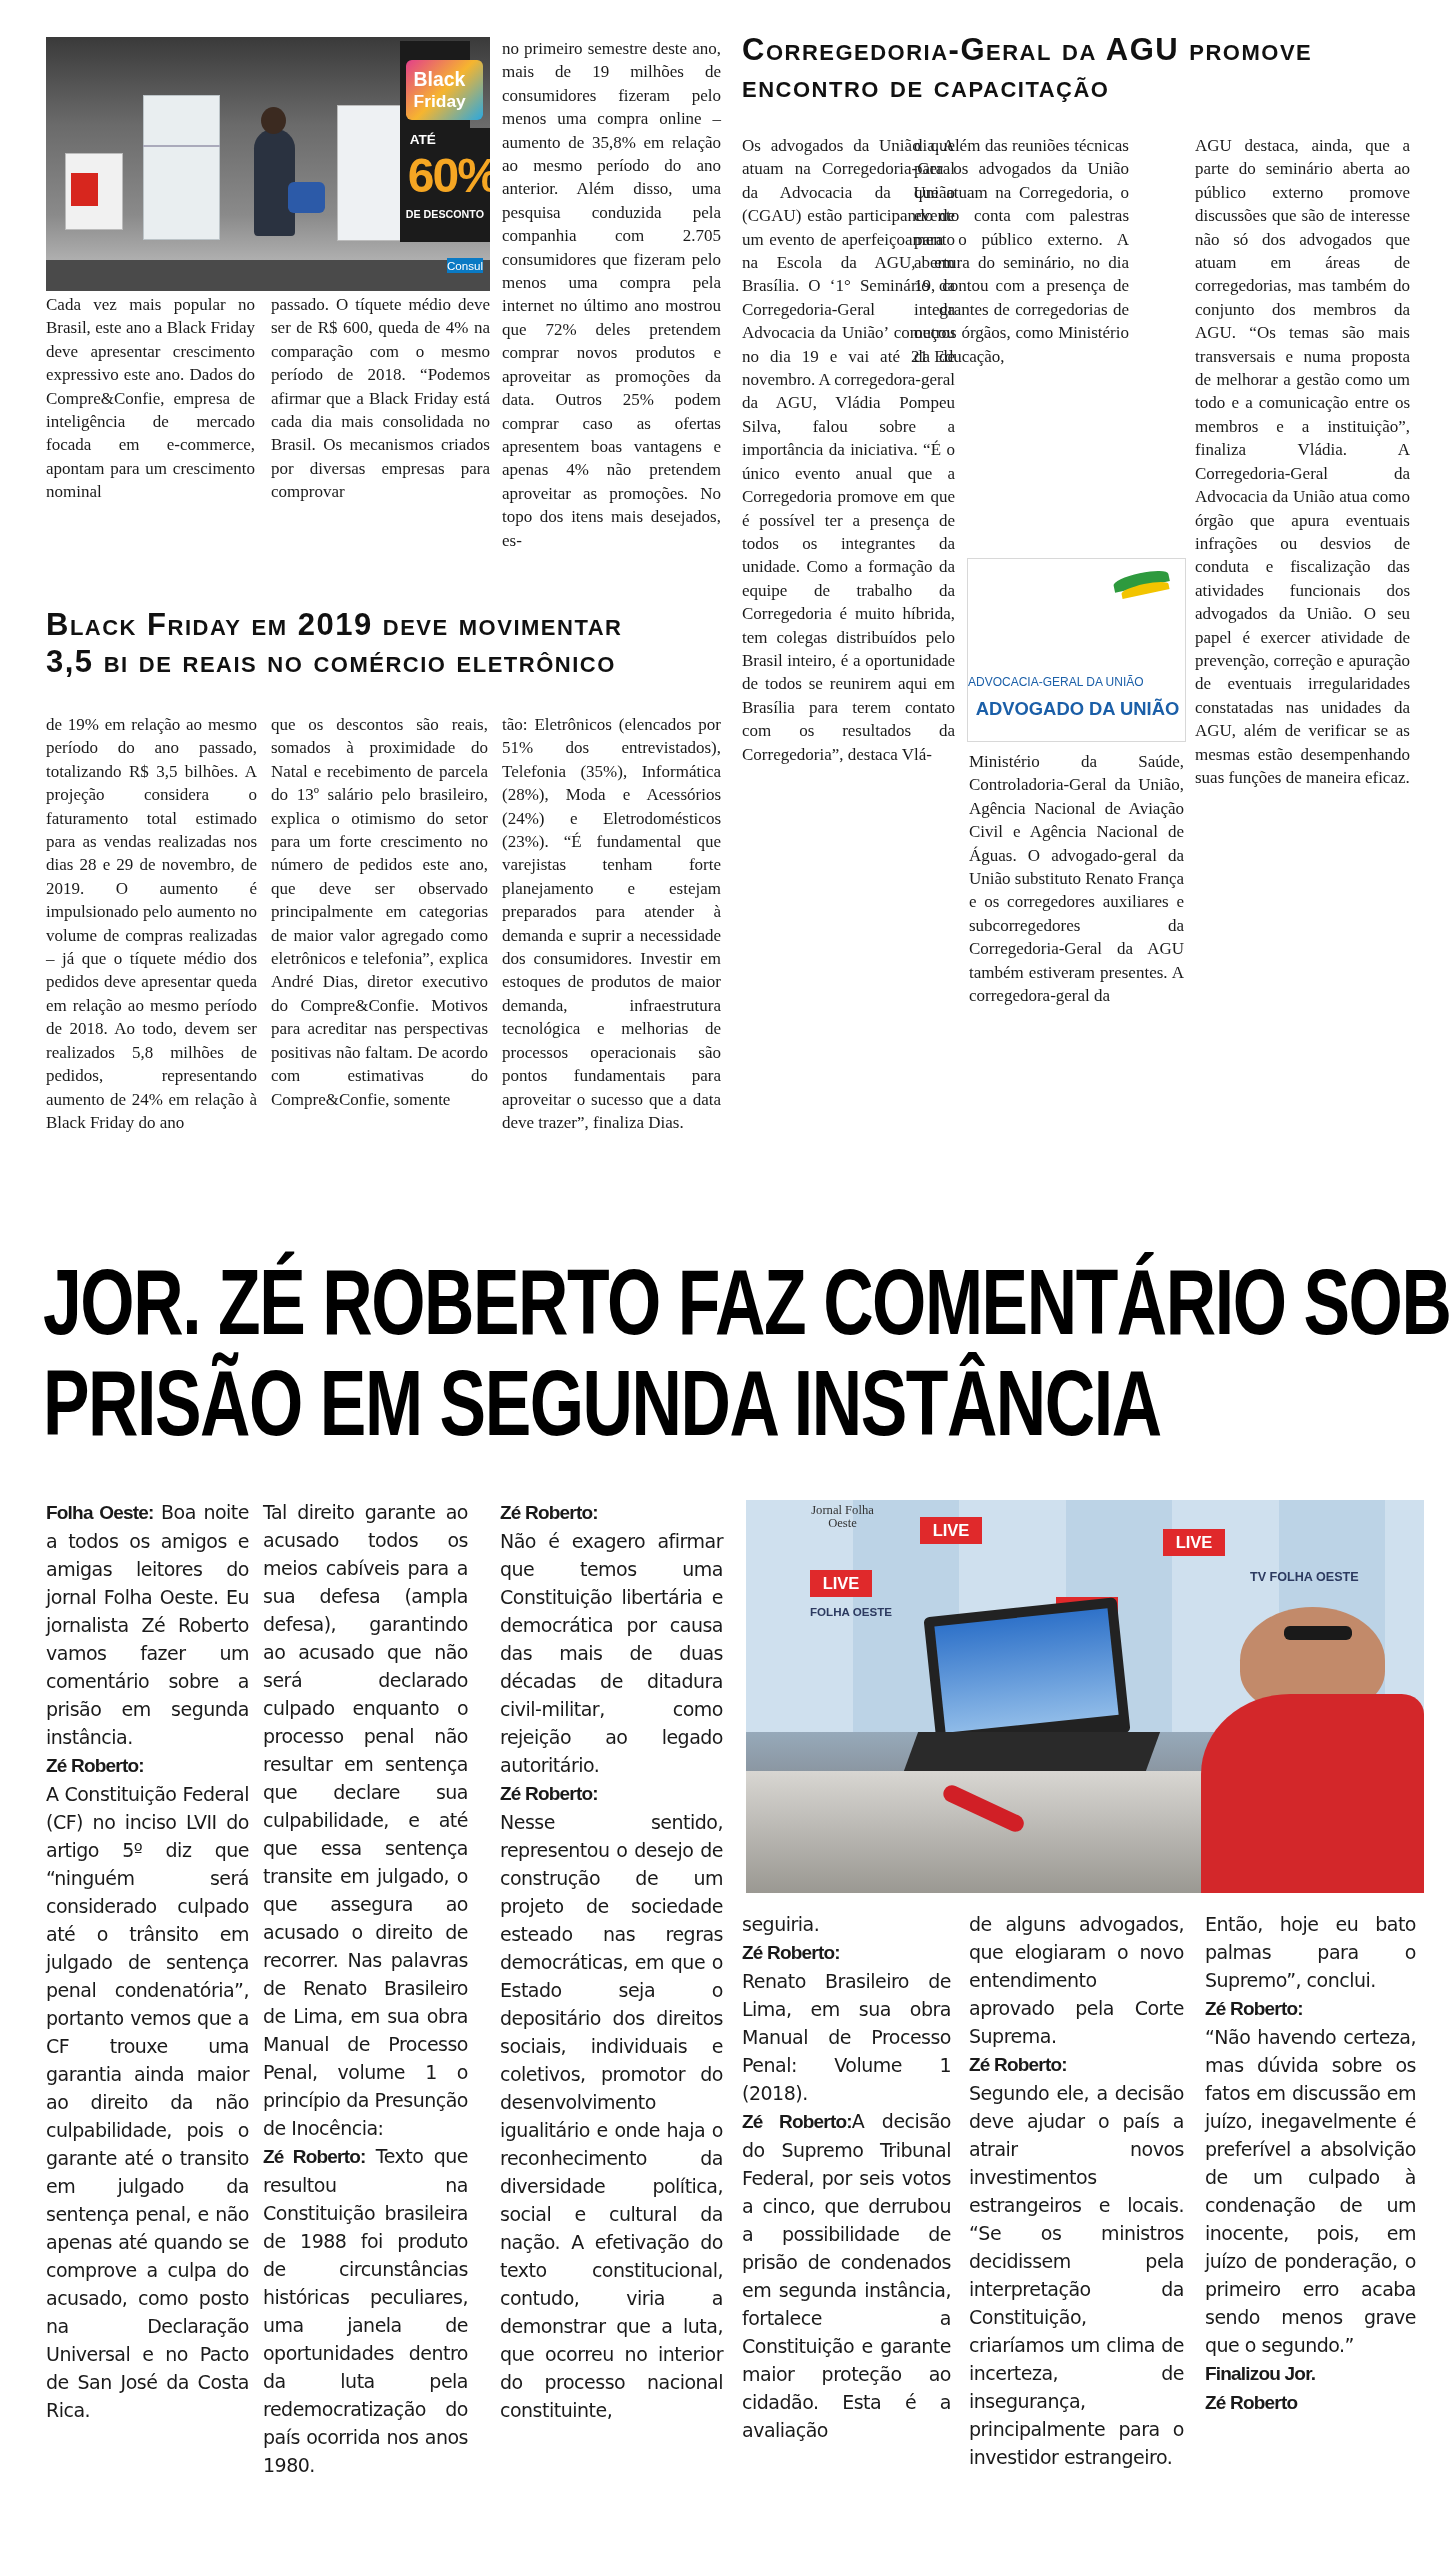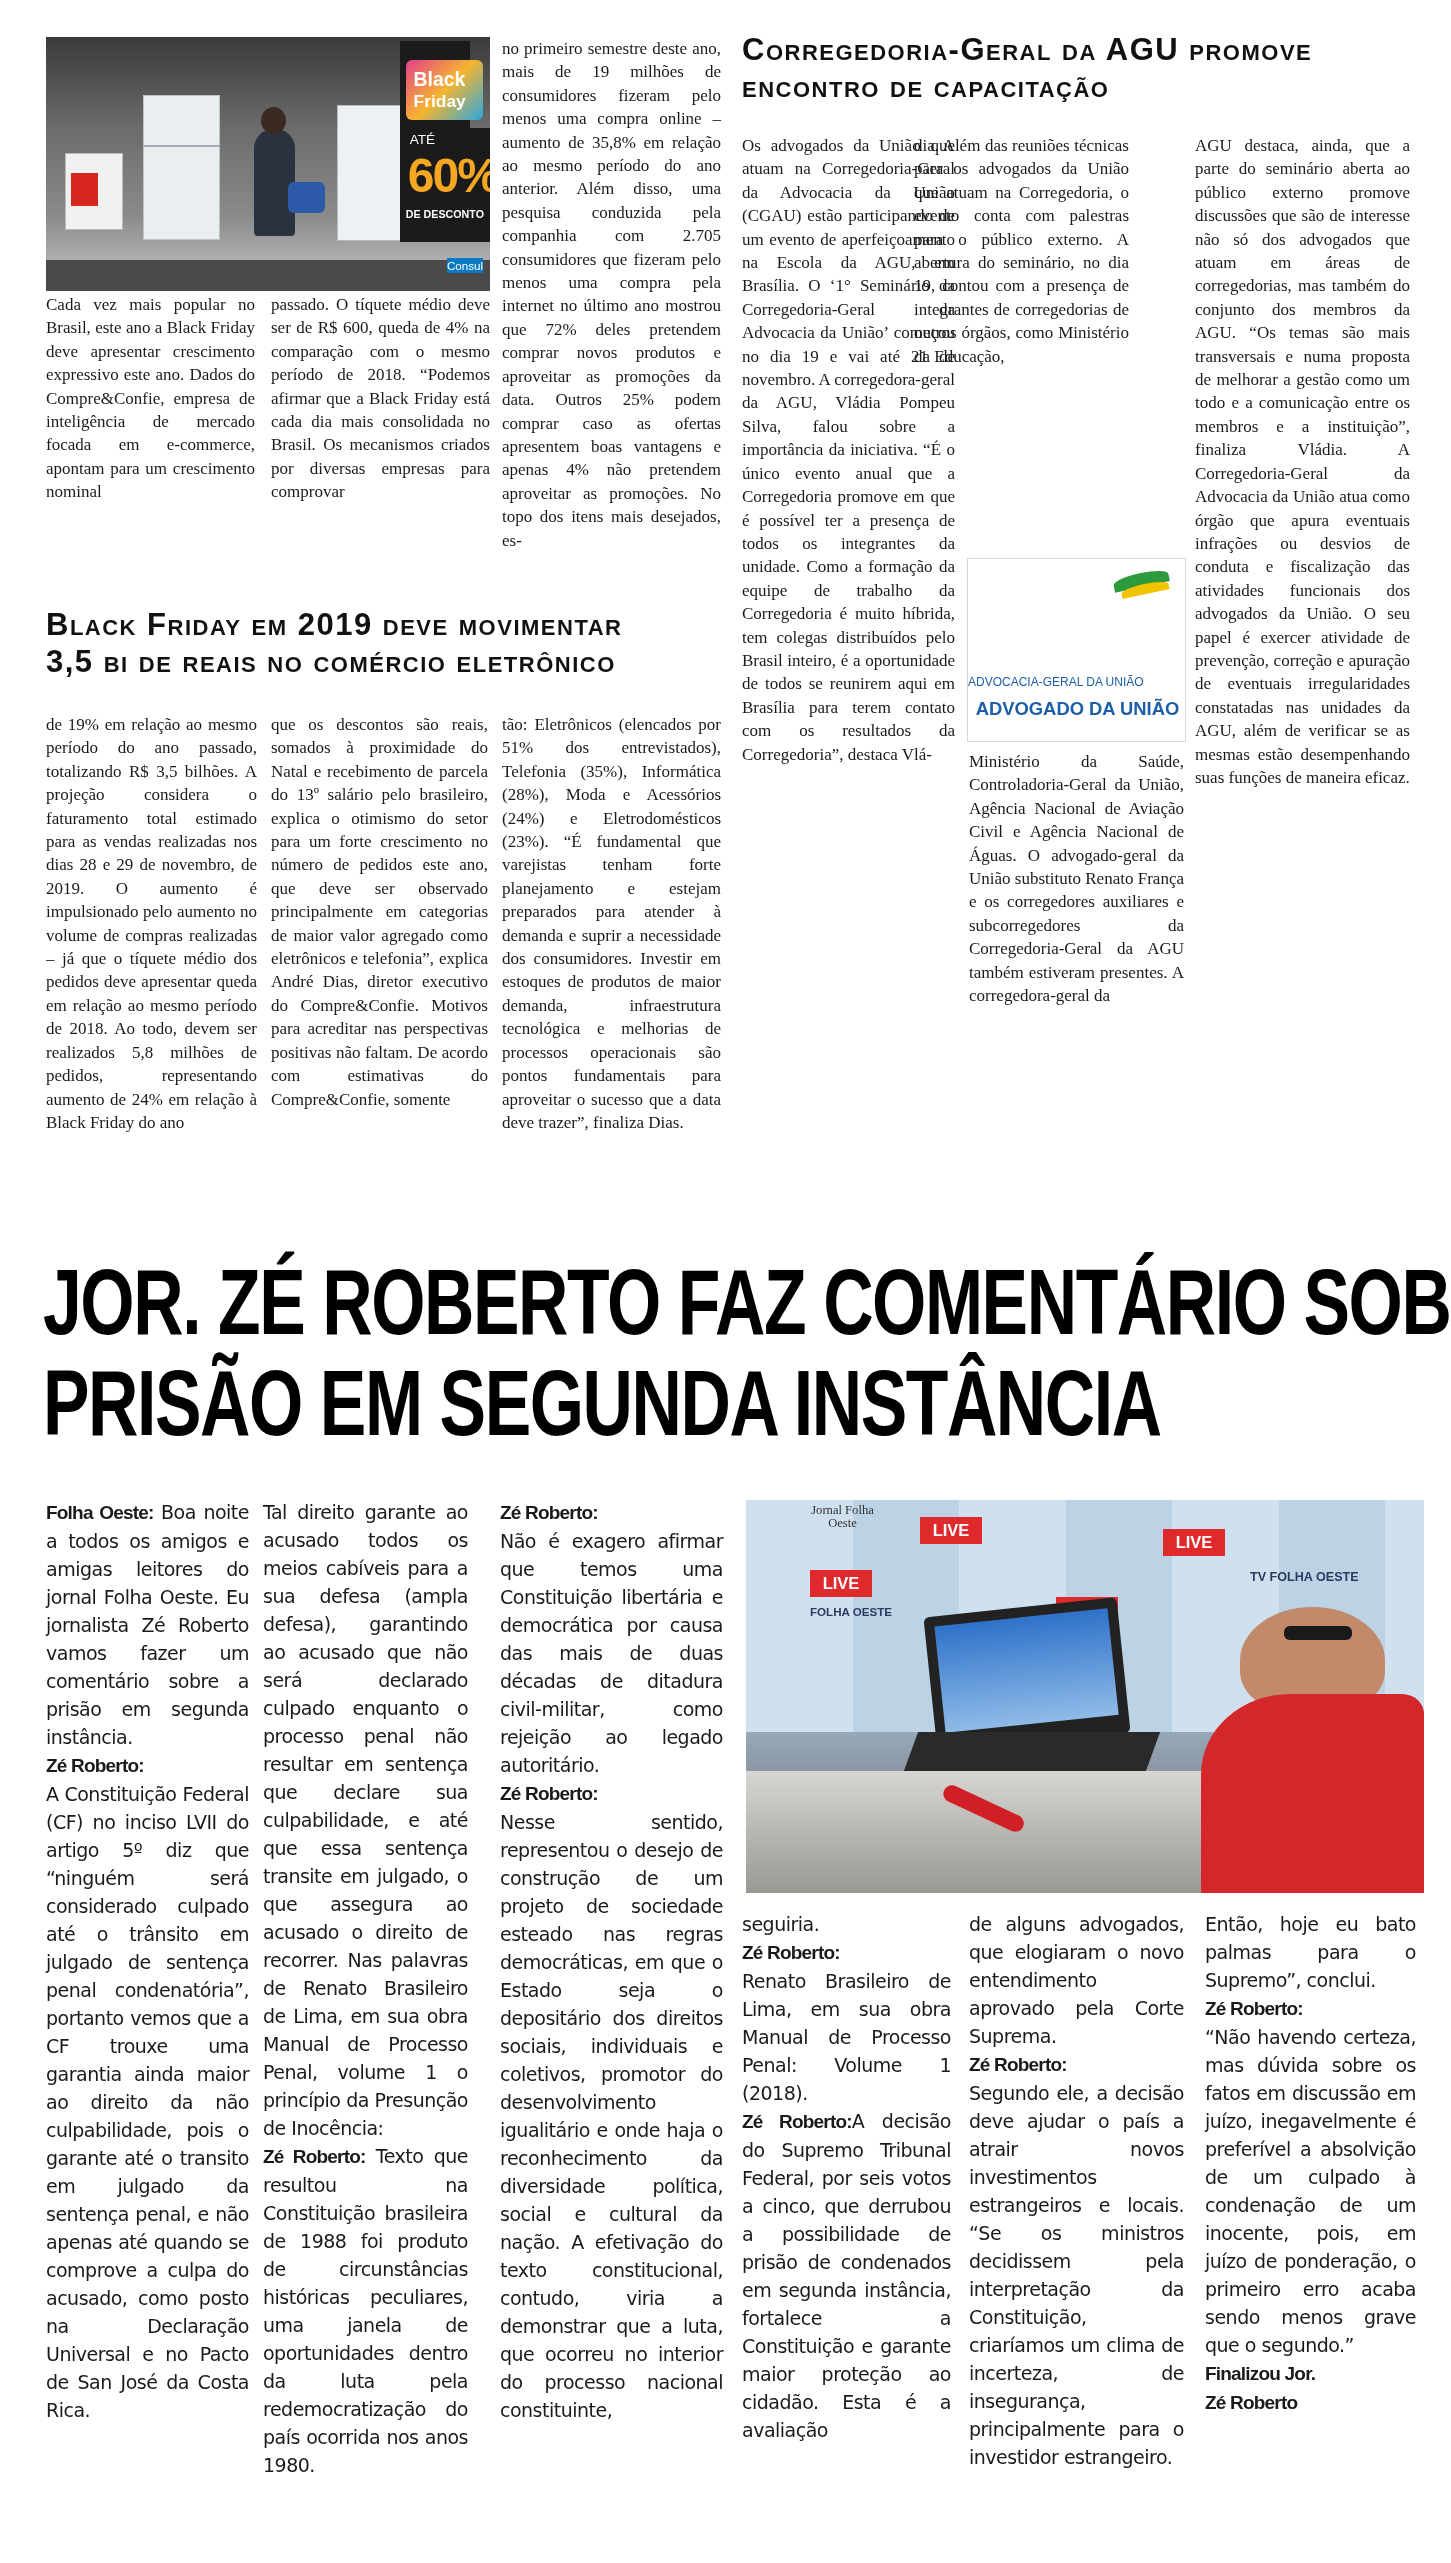--- a/index.html
+++ b/index.html
@@ -29,21 +29,21 @@
 
   <div class="abs" style="left:0; top:223px; width:444px; height:31px; background:#4a4a4a;"></div>
 
   <div class="abs" style="left:291px; top:68px; width:68px; height:136px; background:#eef1f3; border:1px solid #bbb;"></div>
 
   <div class="abs" style="left:354px; top:3.9px; width:70px; height:201px; background:#1b1b1b;">
     <div class="abs" style="left:5.8px; top:19.4px; width:77px; height:60px; background:linear-gradient(135deg,#e33f8a,#f6b52f,#2aa8e0); border-radius:5.8px;"></div>
     <div class="abs" style="left:13.6px; top:27px; font-family:'Liberation Sans',sans-serif; font-weight:700; font-size:19.4px; color:#fff;">Black</div>
     <div class="abs" style="left:13.6px; top:50px; font-family:'Liberation Sans',sans-serif; font-weight:700; font-size:17.4px; color:#fff;">Friday</div>
     <div class="abs" style="left:0; top:87px; width:90px; height:114px; background:#1b1b1b;"></div>
-    <div class="abs" style="left:9.7px; top:91px; font-family:'Liberation Sans',sans-serif; font-weight:400; font-size:13.6px; color:#fff;">ATÉ</div>
+    <div class="abs" style="left:9.7px; top:91px; font-family:'Liberation Sans',sans-serif; font-weight:700; font-size:13.6px; color:#fff;">ATÉ</div>
     <div class="abs" style="left:7.7px; top:107px; font-family:'Liberation Sans',sans-serif; font-weight:900; font-size:48px; color:#f5a623; letter-spacing:-1.9px;">60%</div>
     <div class="abs" style="left:5.8px; top:167px; font-family:'Liberation Sans',sans-serif; font-weight:700; font-size:10.7px; color:#fff; white-space:nowrap;">DE DESCONTO</div>
   </div>
   <div class="abs" style="left:401px; top:221px; font-family:'Liberation Sans',sans-serif; font-size:11.6px; color:#fff; background:#0a7ac4; padding:1px 0;">Consul</div>
 </div>
 
 <div class="abs serif-col" style="left:46px; top:293px; width:209px;">Cada vez mais popular no Brasil, este ano a Black Friday deve apresentar crescimento expressivo este ano. Dados do Compre&amp;Confie, empresa de inteligência de mercado focada em e-commerce, apontam para um crescimento nominal</div>
 <div class="abs serif-col" style="left:271px; top:293px; width:219px;">passado. O tíquete médio deve ser de R$ 600, queda de 4% na comparação com o mesmo período de 2018. “Podemos afirmar que a Black Friday está cada dia mais consolidada no Brasil. Os mecanismos criados por diversas empresas para comprovar</div>
 <div class="abs serif-col" style="left:502px; top:37px; width:219px;">no primeiro semestre deste ano, mais de 19 milhões de consumidores fizeram pelo menos uma compra online – aumento de 35,8% em relação ao mesmo período do ano anterior. Além disso, uma pesquisa conduzida pela companhia com 2.705 consumidores que fizeram pelo menos uma compra pela internet no último ano mostrou que 72% deles pretendem comprar novos produtos e aproveitar as promoções da data. Outros 25% podem comprar caso as ofertas apresentem boas vantagens e apenas 4% não pretendem aproveitar as promoções. No topo dos itens mais desejados, es-</div>
 

